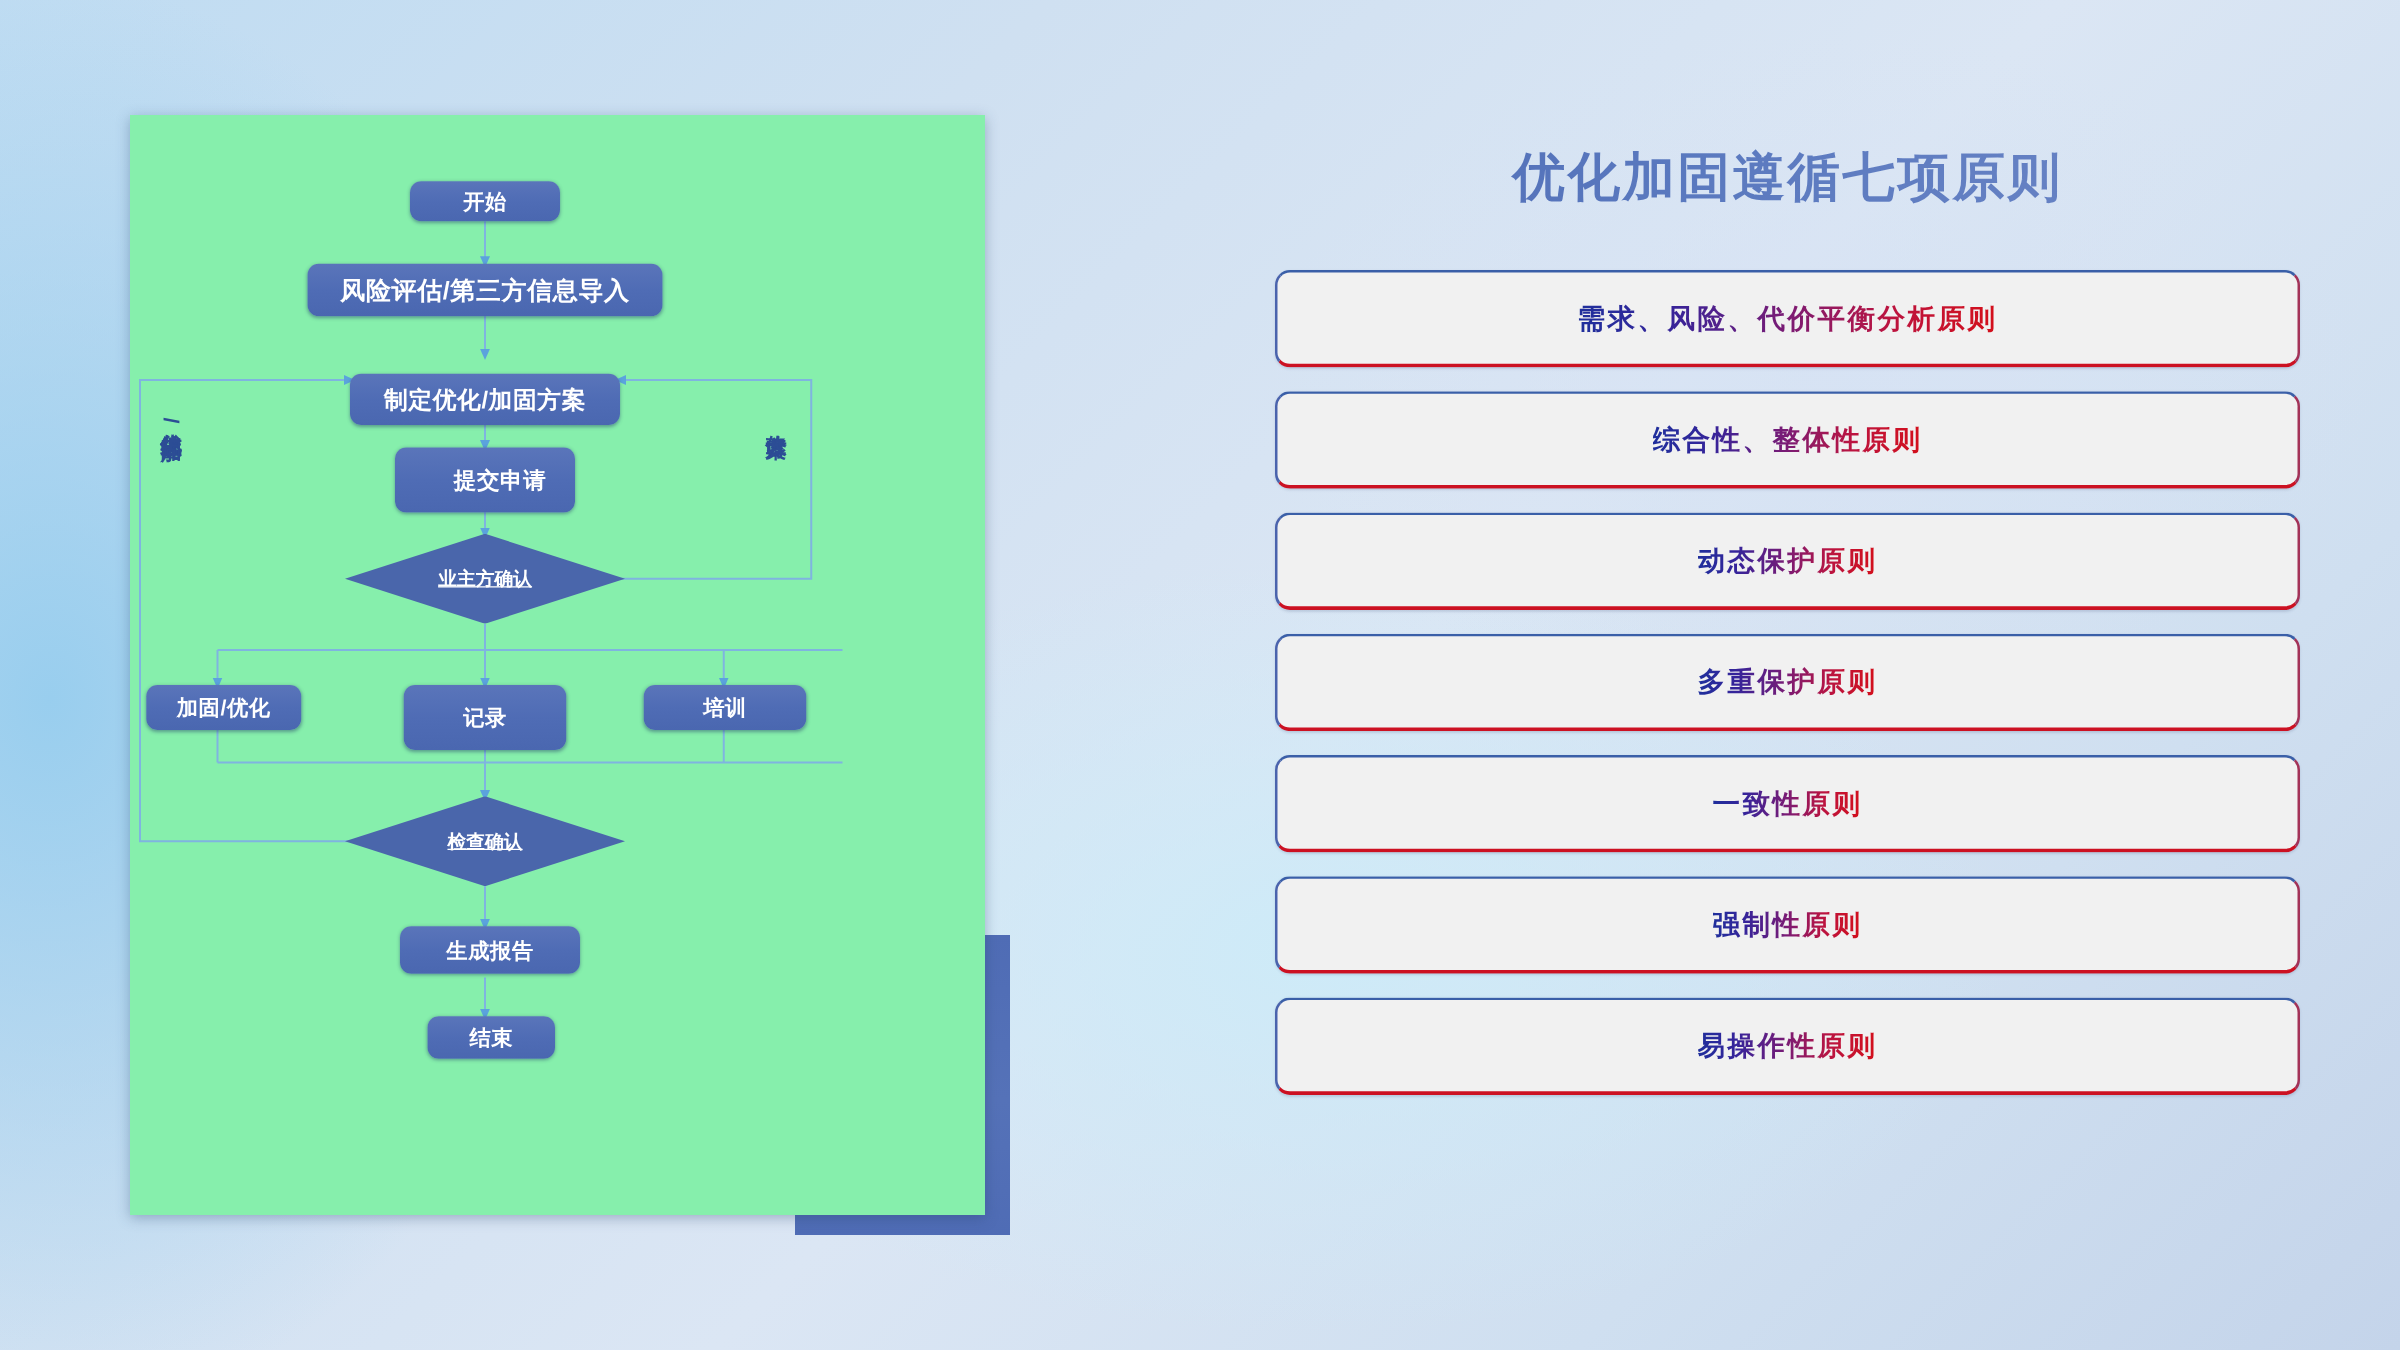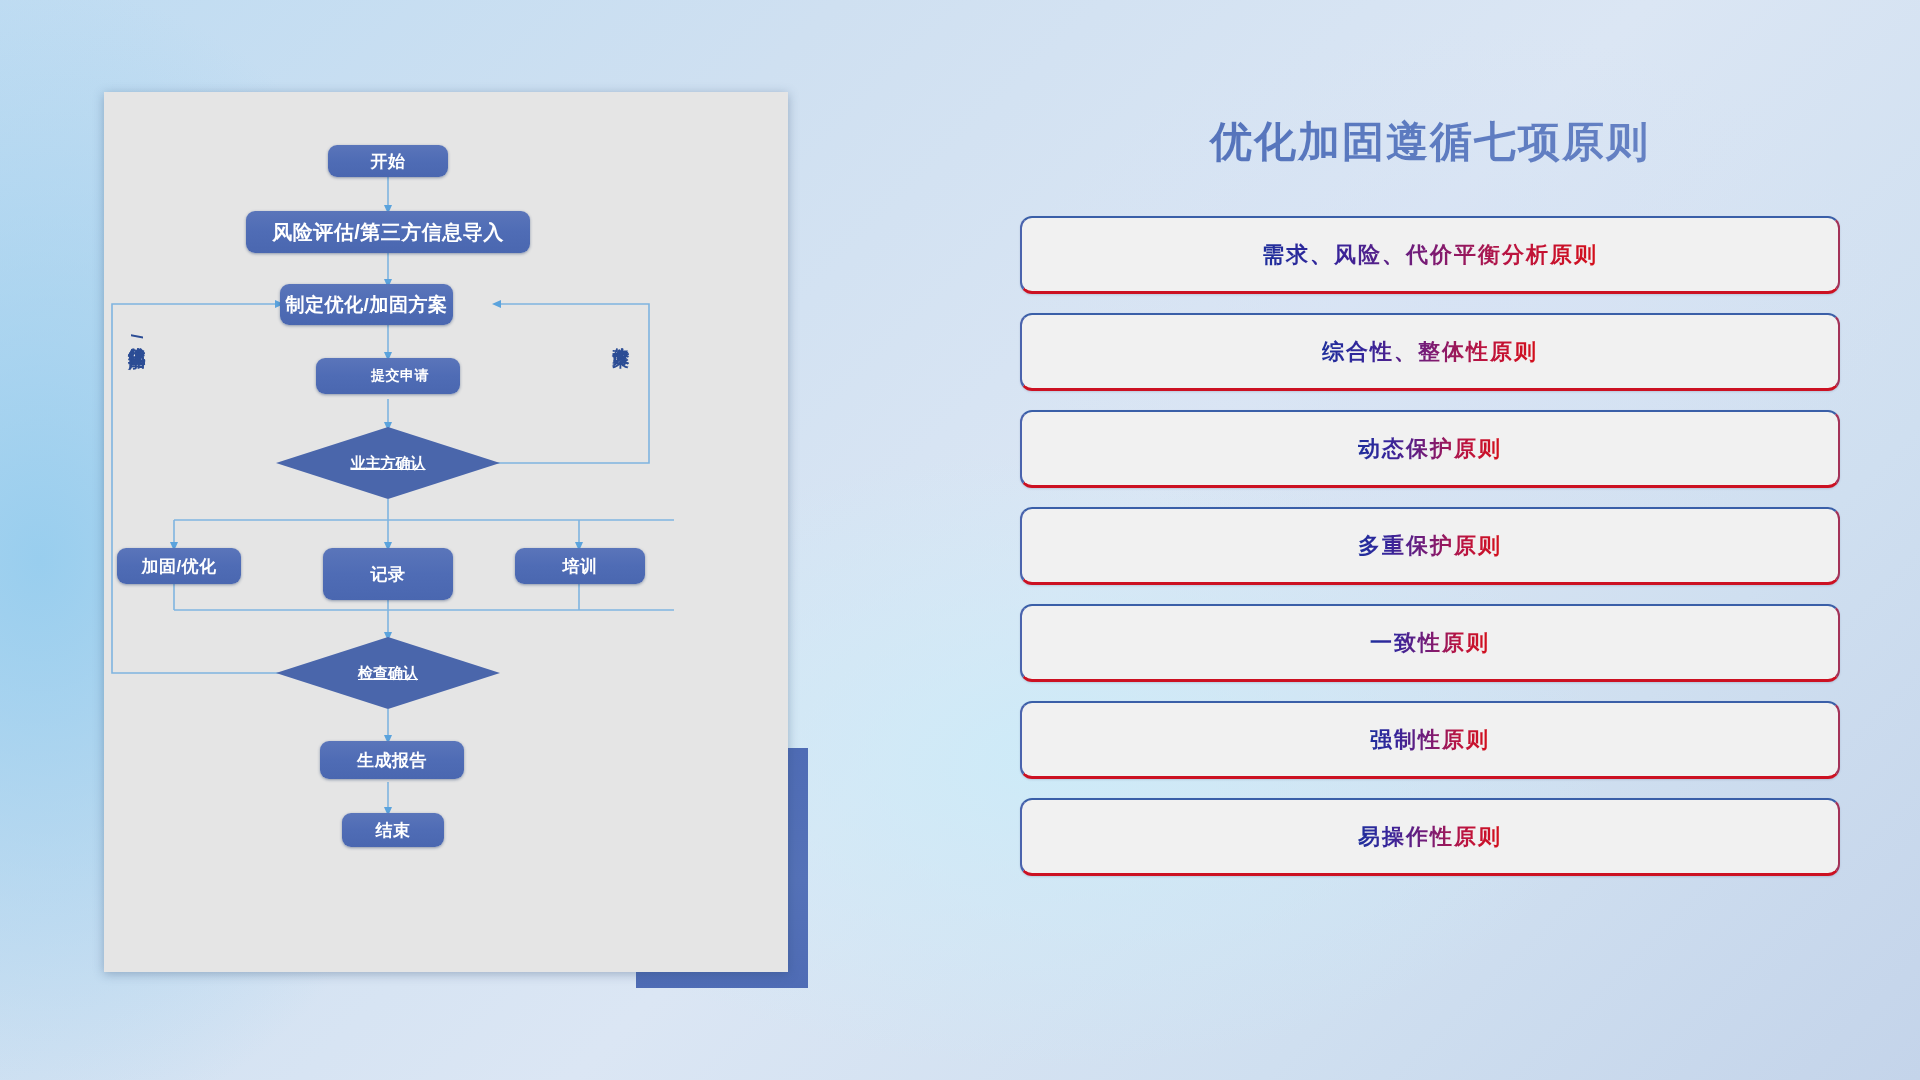--- a/index.html
+++ b/index.html
@@ -15,21 +15,21 @@
   }
   .stage{ position:absolute; inset:0; }
 
   
   .accent-rect{
     position:absolute; left:636px; top:748px; width:172px; height:240px;
     background:linear-gradient(180deg,#4f6cb5 0%,#5572b8 55%,#4f6cb5 100%);
   }
   .card{
     position:absolute; left:104px; top:92px; width:684px; height:880px;
-    background:#e5e5e5;
+    background:#86efac;
     box-shadow:0 2px 10px rgba(40,70,110,.35);
   }
 
   
   .flow{ position:absolute; left:0; top:0; width:684px; height:880px; }
 
   .node{
     position:absolute;
     background:linear-gradient(180deg,#5a75ba 0%,#4f6cb5 50%,#4a67b0 100%);
     border-radius:9px;
@@ -136,25 +136,25 @@
     </svg>
 
     <div class="node" style="left:224px; top:53px; width:120px; height:32px; font-size:17px;">
       <span>开始</span>
     </div>
 
     <div class="node" style="left:142px; top:119px; width:284px; height:42px; font-size:20px;">
       <span>风险评估/第三方信息导入</span>
     </div>
 
-    <div class="node" style="left:176px; top:192px; width:173px; height:41px; font-size:19px;">
+    <div class="node" style="left:176px; top:207px; width:216px; height:41px; font-size:19px;">
       <span>制定优化/加固方案</span>
     </div>
 
-    <div class="node" style="left:212px; top:266px; width:144px; height:36px; font-size:14px;padding-left:24px;">
+    <div class="node" style="left:212px; top:266px; width:144px; height:52px; font-size:18px;padding-left:24px;">
       <span>提交申请</span>
     </div>
 
     <div class="diamond" style="left:172px; top:335px; width:224px; height:72px; font-size:15px;">
       <span>业主方确认</span>
     </div>
 
     <div class="node" style="left:13px; top:456px; width:124px; height:36px; font-size:17px;">
       <span>加固/优化</span>
     </div>

